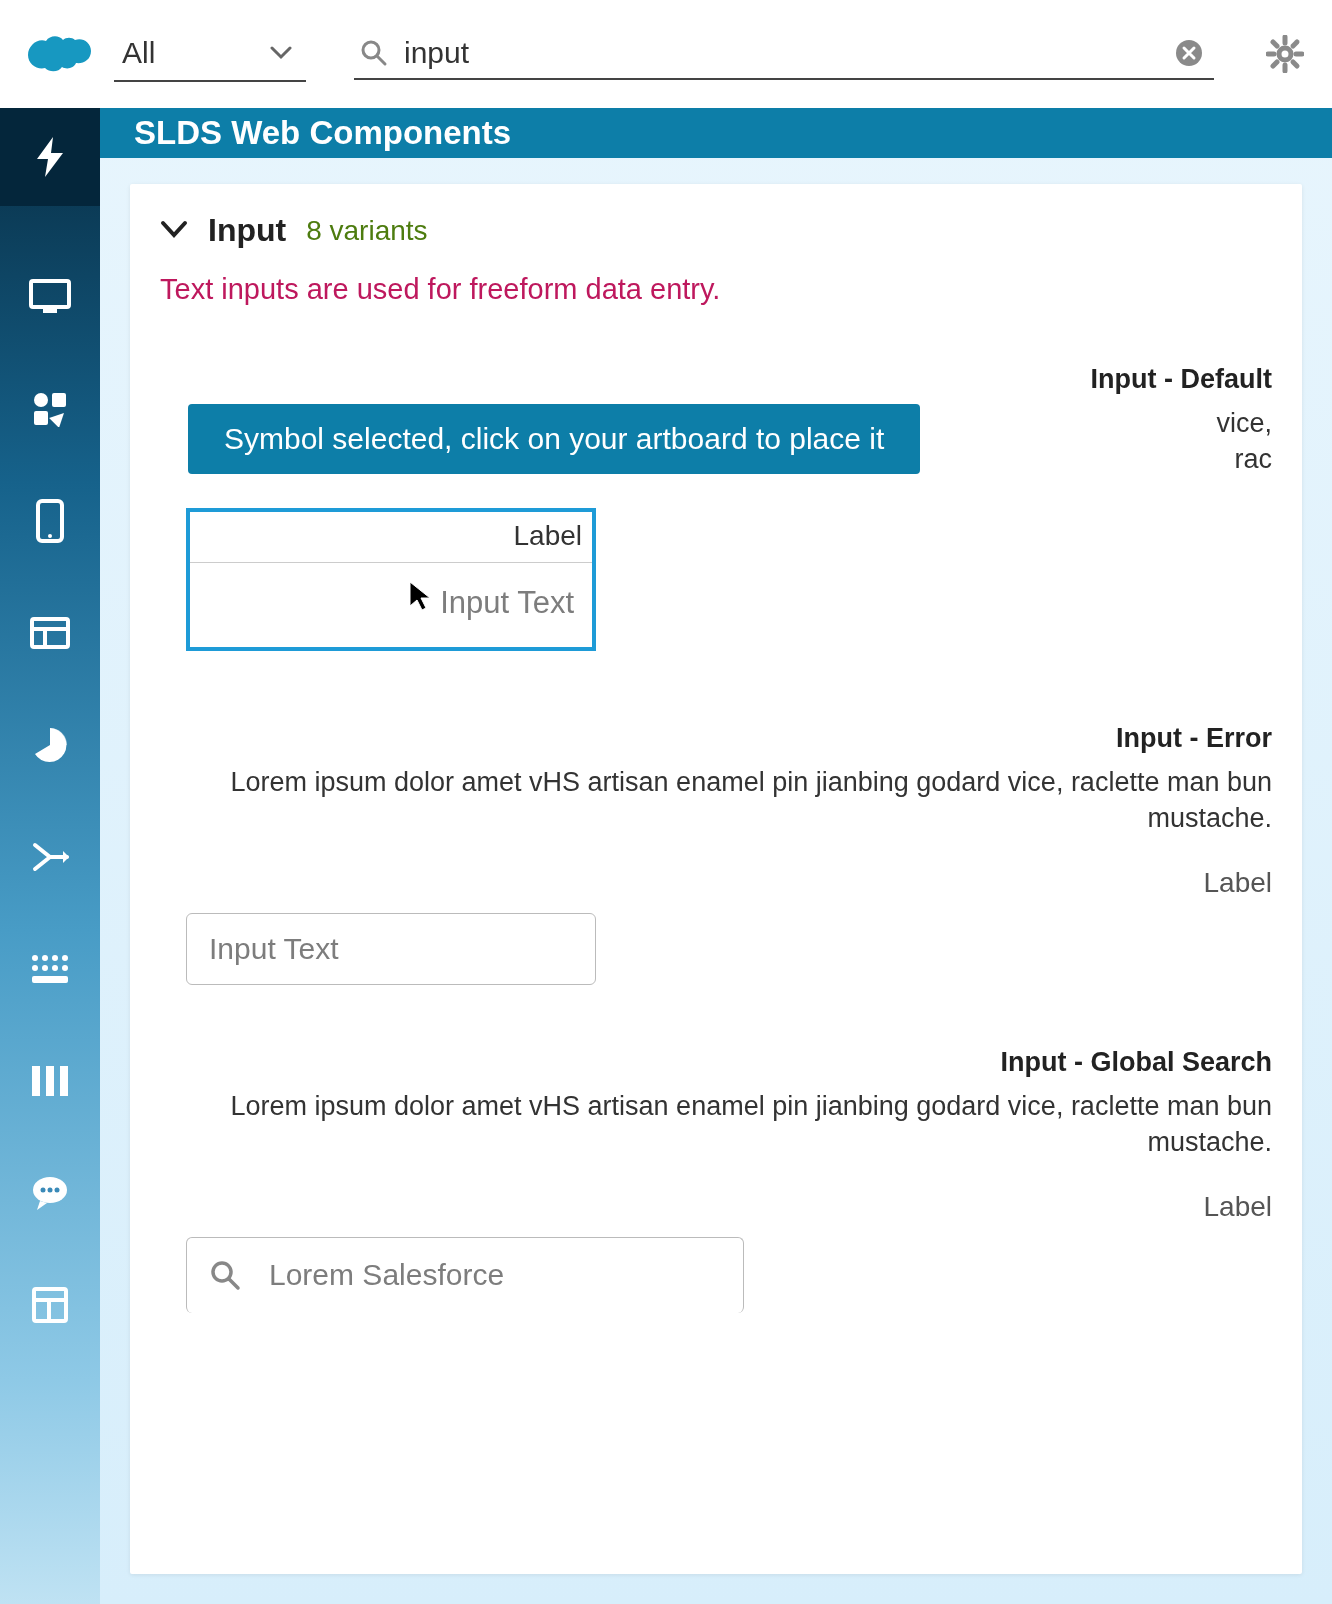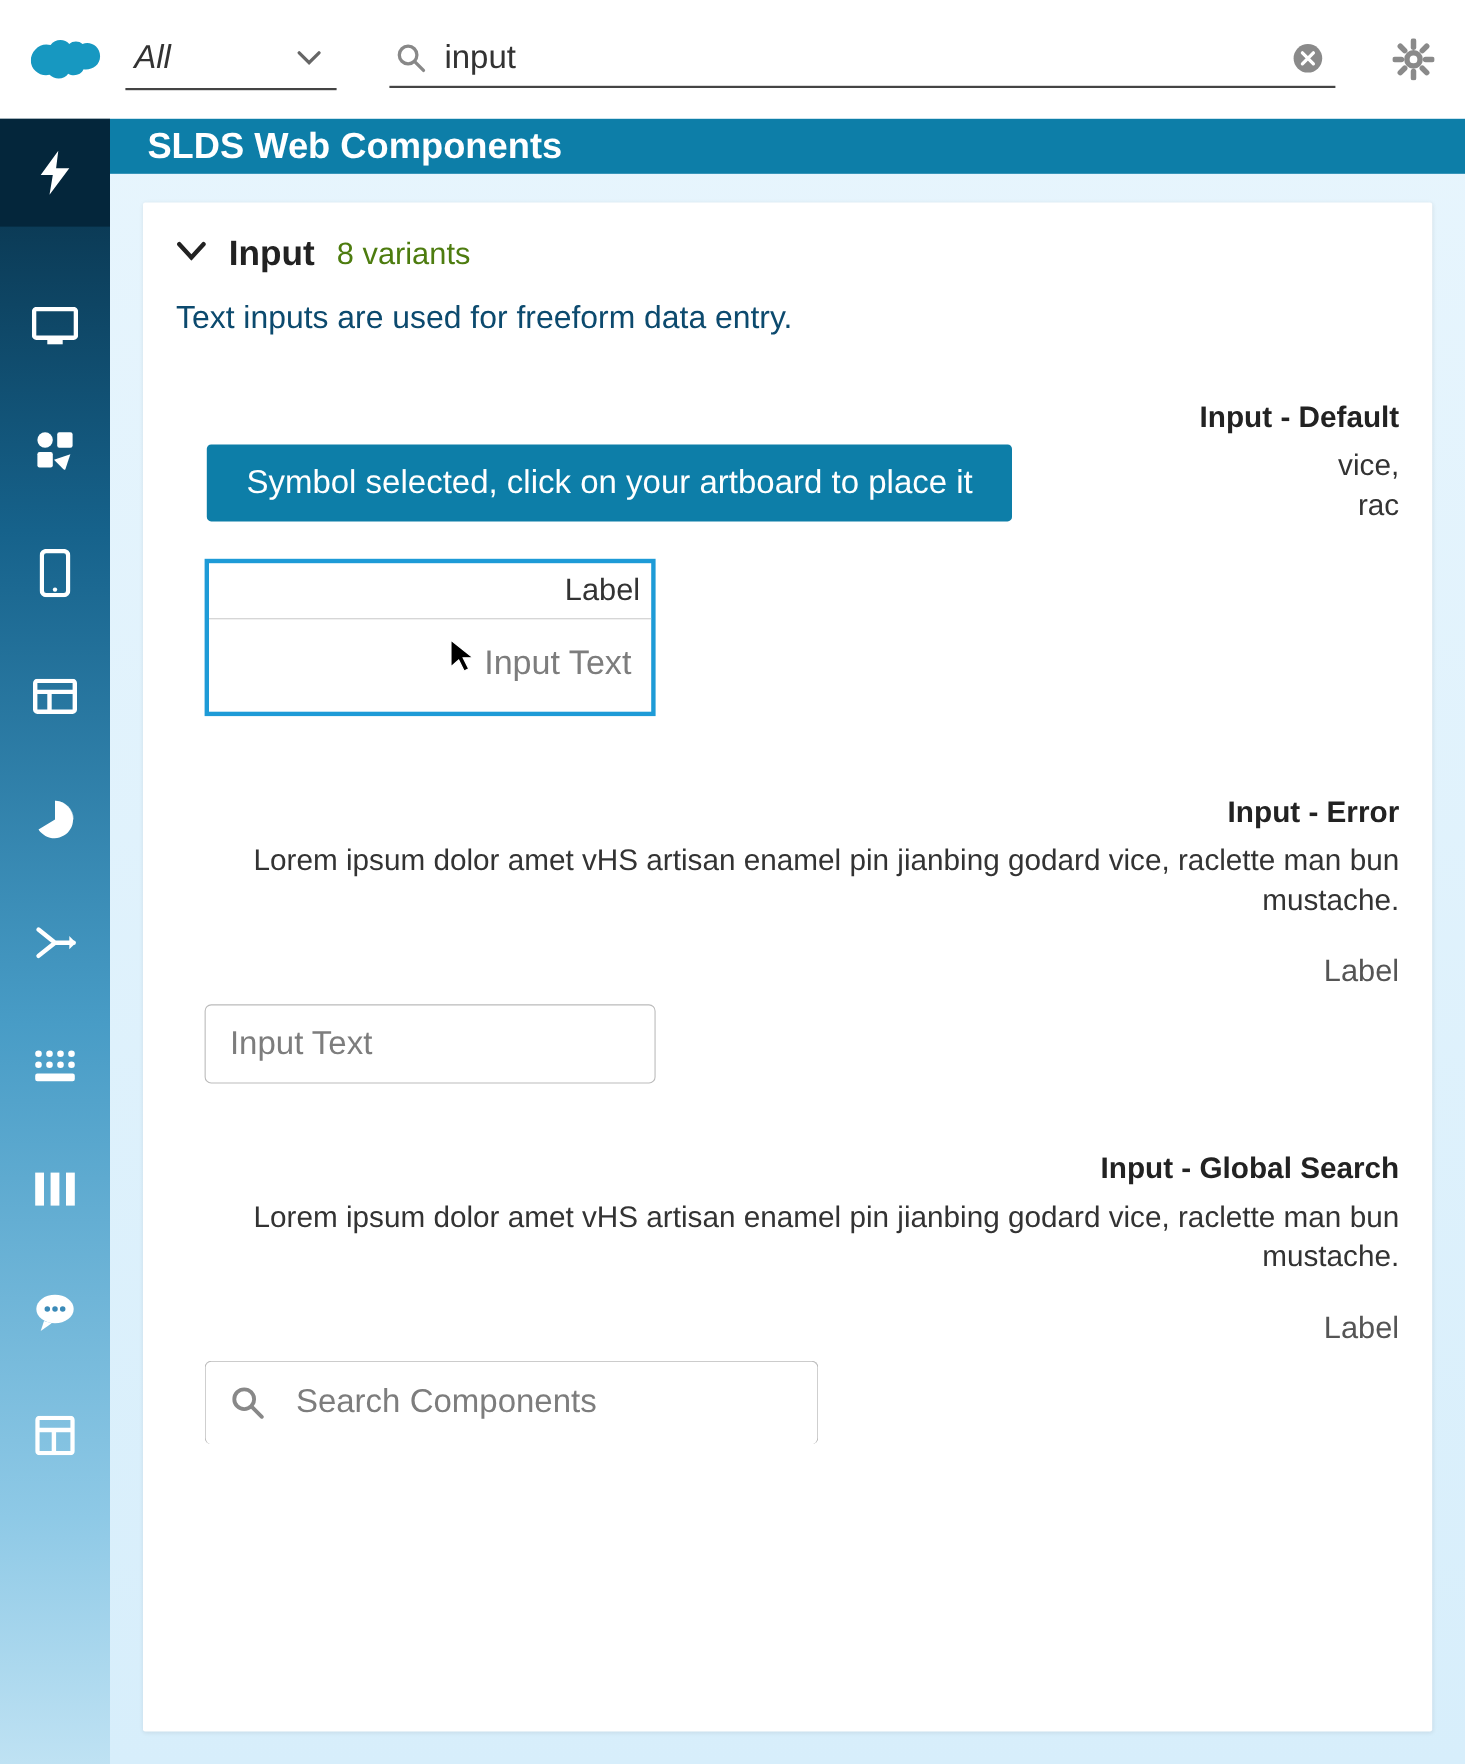--- a/index.html
+++ b/index.html
@@ -19,21 +19,20 @@
   .filter {
     width:192px;
     display:flex;
     align-items:center;
     justify-content:space-between;
     border-bottom:2px solid #444;
     padding:10px 14px 10px 8px;
     font-size:30px;
     color:#333;
     cursor:pointer;
-    font-style:italic;
   }
   .search {
     flex:1;
     display:flex;
     align-items:center;
     gap:16px;
     border-bottom:2px solid #444;
     padding:8px 10px 8px 6px;
     margin-left:28px;
   }
@@ -105,21 +104,21 @@
     font-weight:700;
     color:#222;
   }
   .comp-head .count {
     font-size:28px;
     color:#4d7c0f;
   }
   .comp-desc {
     margin-top:24px;
     font-size:29px;
-    color:#0c4a6e;
+    color:#be185d;
   }
 
   
   .variant { margin-top:52px; position:relative;text-align:right; }
   .variant .var-title {
     font-size:27px;
     font-weight:700;
     color:#222;
   }
   .variant .var-desc {
@@ -392,20 +391,20 @@
       <div class="variant" style="margin-top:62px;">
         <div class="var-title">Input - Global Search</div>
         <div class="var-desc">Lorem ipsum dolor amet vHS artisan enamel pin jianbing godard vice, raclette man bun mustache.</div>
         <div class="example ex-search">
           <div class="lbl">Label</div>
           <div class="field">
             <svg width="32" height="32" viewBox="0 0 32 32">
               <circle cx="13" cy="13" r="9" stroke="#888" stroke-width="3.5" fill="none"></circle>
               <line x1="20" y1="20" x2="29" y2="29" stroke="#888" stroke-width="3.5" stroke-linecap="round"></line>
             </svg>
-            <span>Search Components</span>
+            <span>Lorem Salesforce</span>
           </div>
         </div>
       </div>
 
     </div>
   </div>
 </div>
 
 </body></html>

